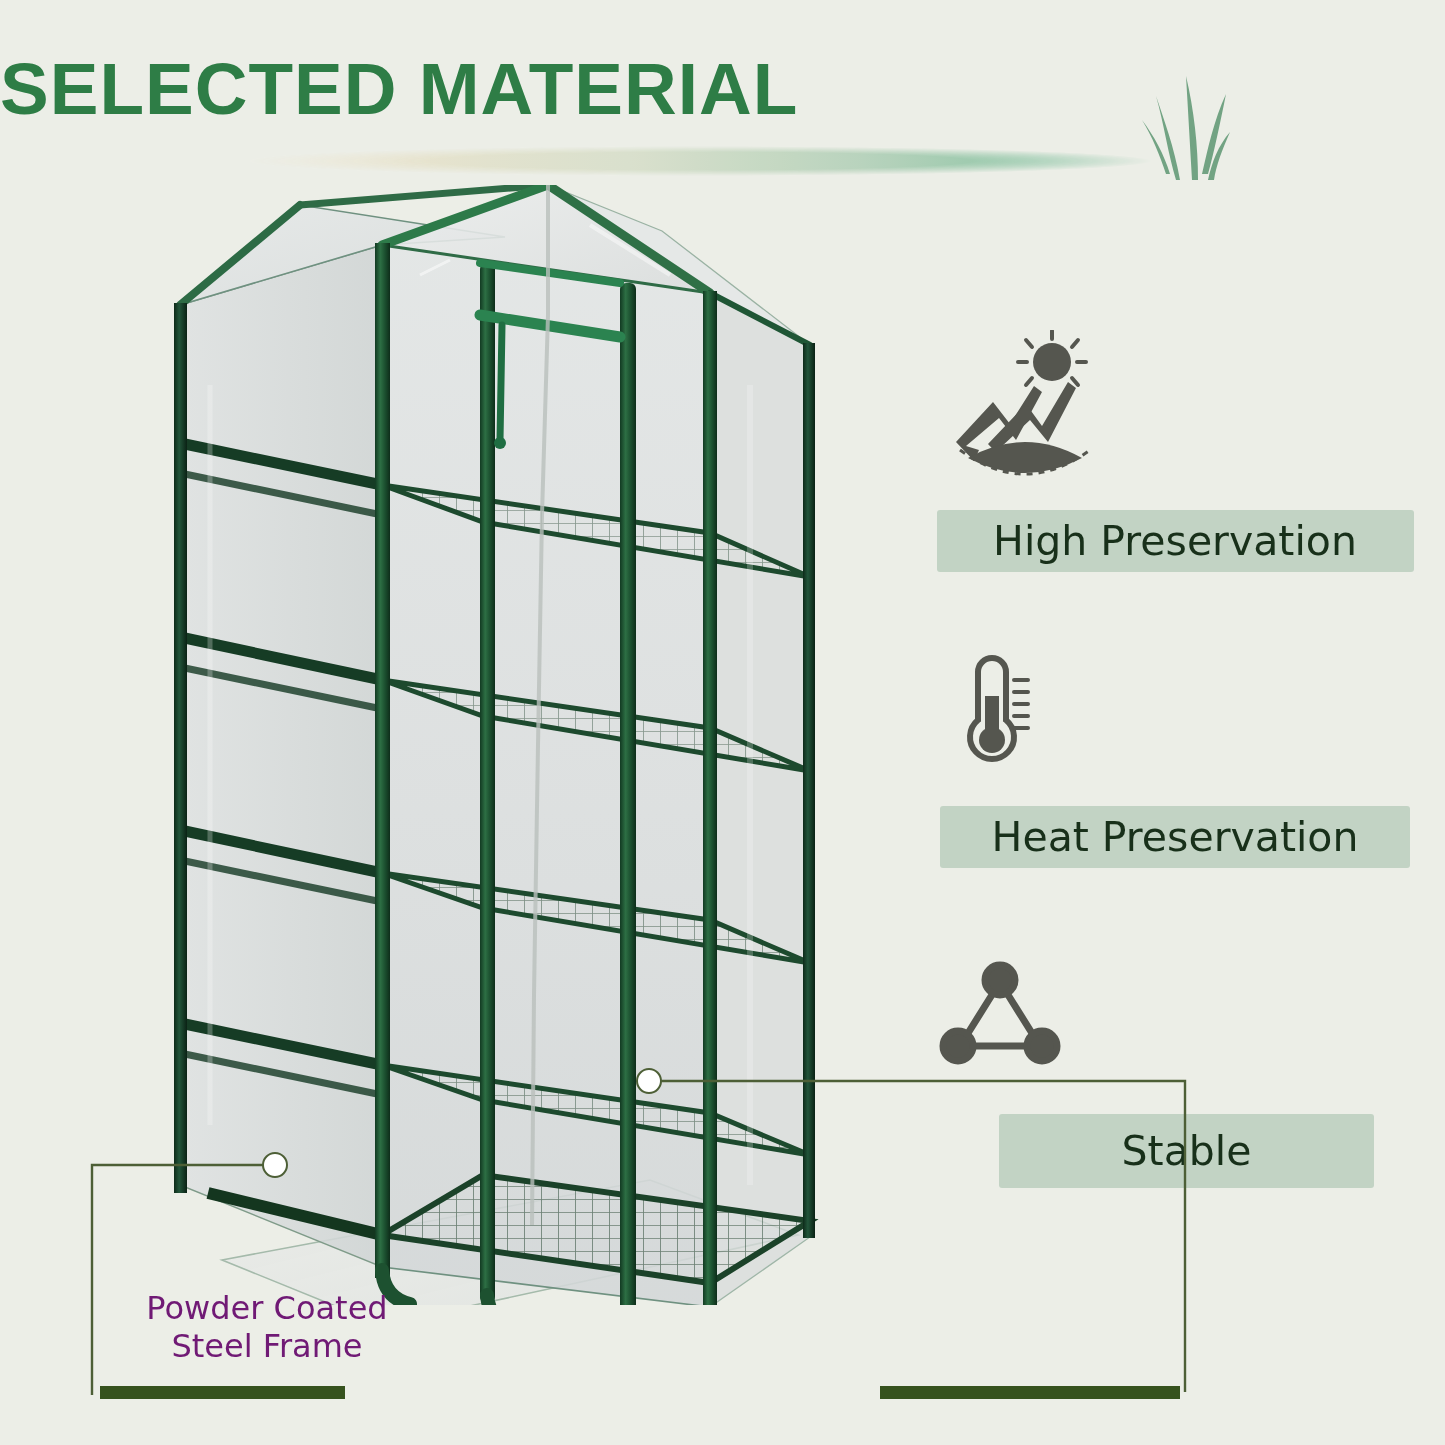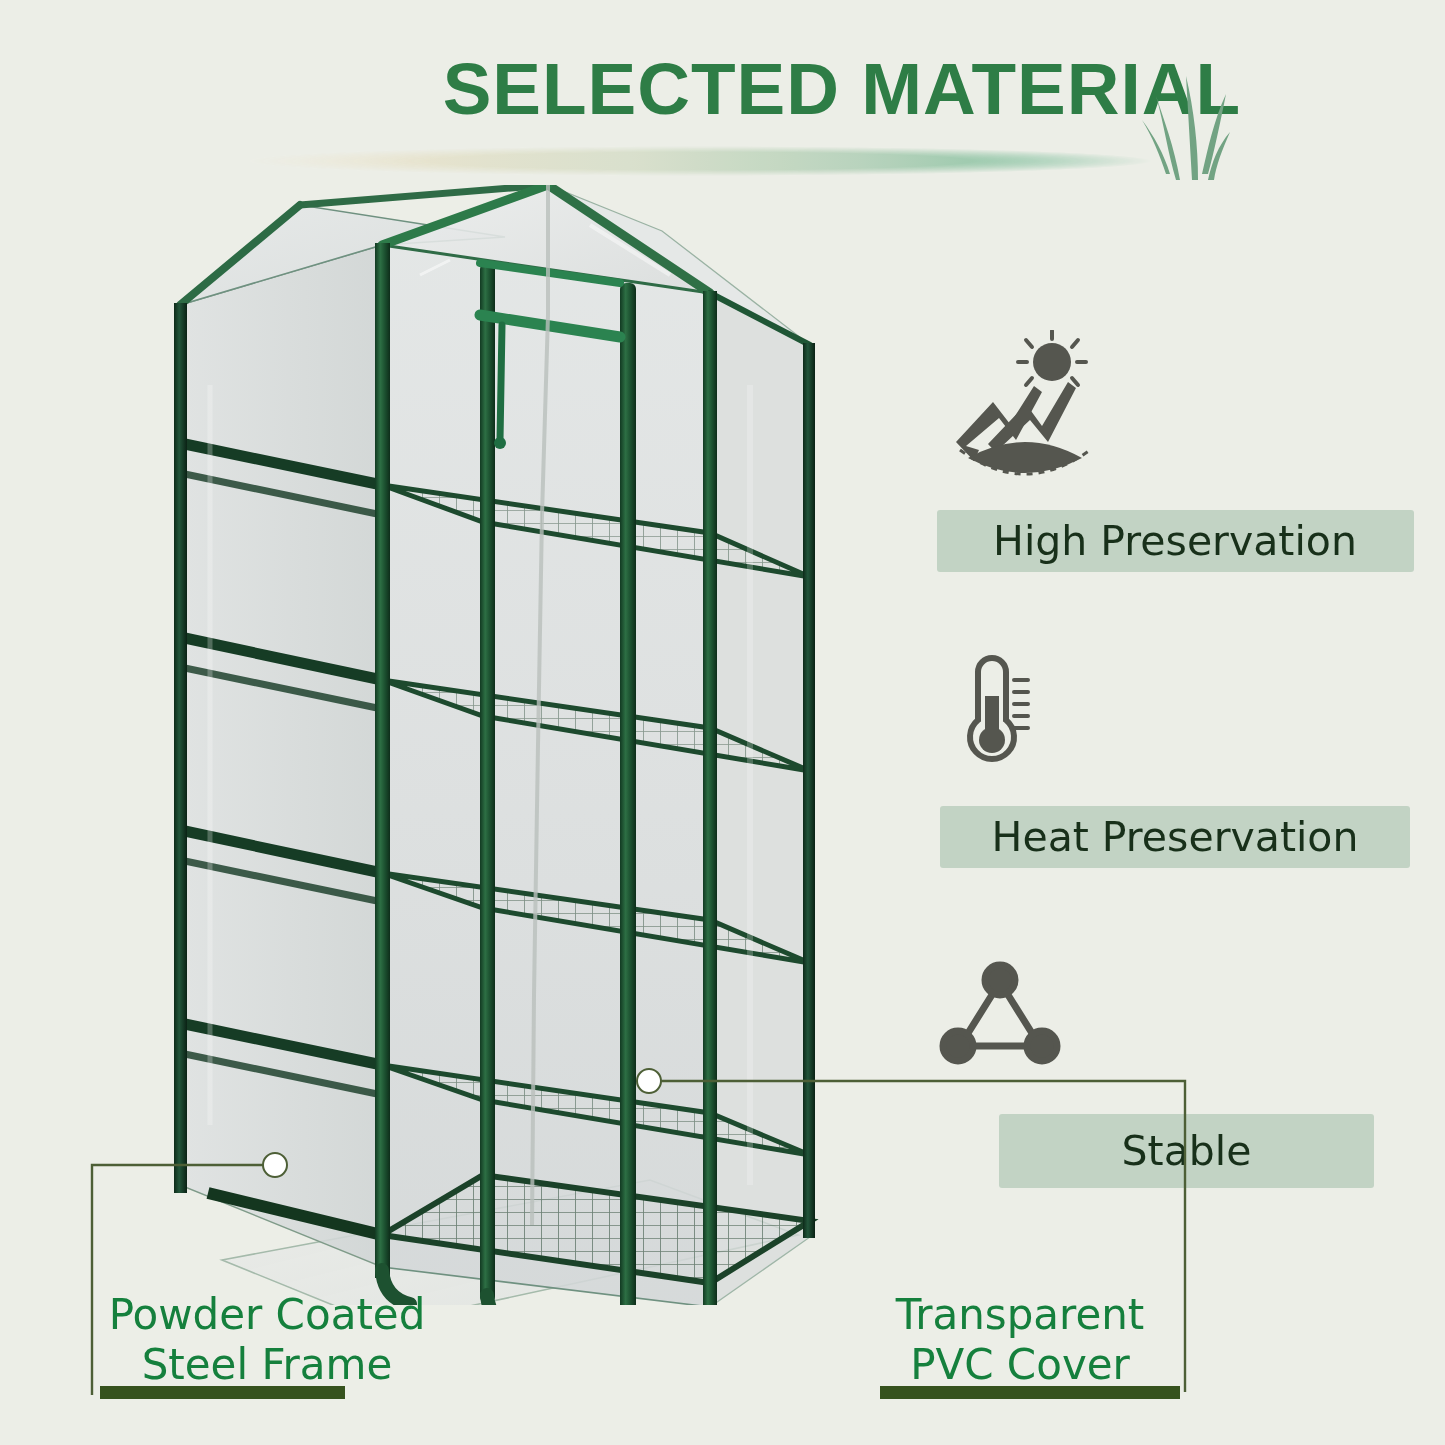--- a/index.html
+++ b/index.html
@@ -8,21 +8,21 @@
     background:#eceee7;
     font-family:"DejaVu Sans", sans-serif;
     overflow:hidden;
     position:relative;
   }
   .stage{position:absolute;inset:0;}
 
   
   .title-wrap{
     position:absolute;left:0;top:52px;width:1241px;
-    text-align:right;
+    text-align:left;
   }
   .title{
     display:inline-block;
     font-family:"Liberation Sans", sans-serif;
     font-weight:bold;
     font-size:73px;
     letter-spacing:1px;
     color:#2e7d46;
     line-height:1;
   }
@@ -66,23 +66,23 @@
   .f3{margin-top:92px;}
   .f3 .fbar{width:375px;height:74px;margin-top:40px;margin-left:69px;}
 
   
   .callout-svg{position:absolute;left:0;top:0;width:1445px;height:1445px;pointer-events:none;}
 
   .callout-text{
     position:absolute;
     text-align:center;
     font-family:"DejaVu Sans", sans-serif;
-    font-size:42px;
+    font-size:32px;
     line-height:1.18;
-    color:#15803d;
+    color:#701a75;
     white-space:pre-line;
   }
   .co-left{left:92px;top:1290px;width:350px;}
   .co-right{left:855px;top:1290px;width:330px;}
 
   .marker{
     position:absolute;width:26px;height:26px;border-radius:50%;
     background:#ffffff;border:2px solid #4d5f36;
     box-sizing:border-box;
   }
@@ -288,16 +288,14 @@
 
     <path d="M648 1081 L1185 1081 L1185 1392" fill="none" stroke="#4d5f36" stroke-width="2.4"></path>
     <rect x="880" y="1386" width="300" height="13" fill="#36521e"></rect>
   </svg>
 
   <div class="marker m-left"></div>
   <div class="marker m-right"></div>
 
   <div class="callout-text co-left">Powder Coated
 Steel Frame</div>
-  <div class="callout-text co-right">Transparent
-PVC Cover</div>
 
 </div>
 
 </body></html>

